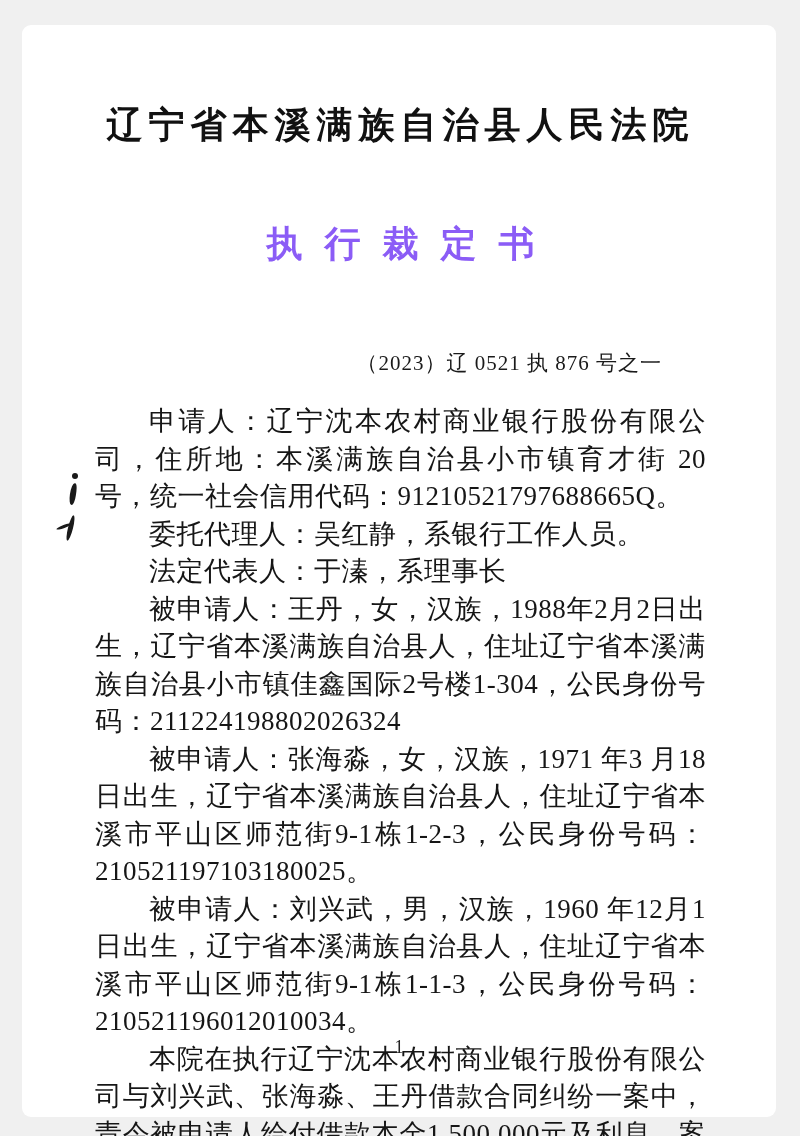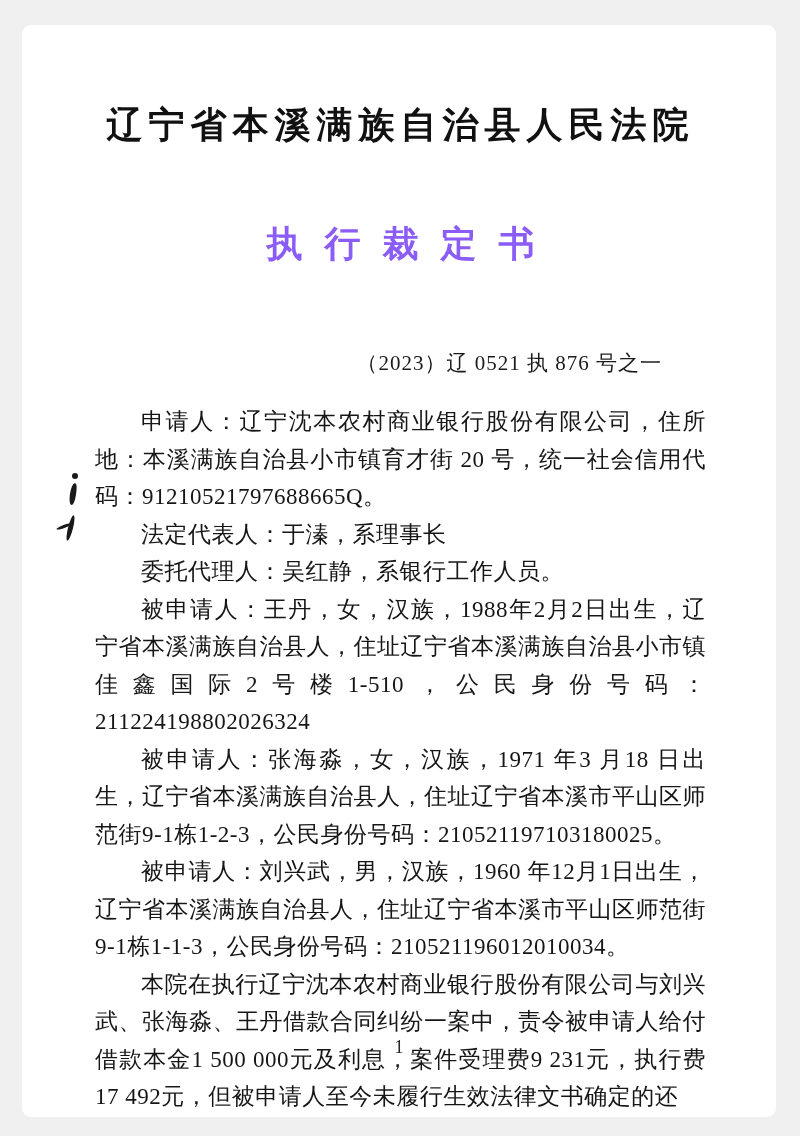--- a/index.html
+++ b/index.html
@@ -54,21 +54,21 @@
     text-align: right;
     font-size: 21px;
     letter-spacing: 1px;
     color: #1a1a1a;
   }
   .body-text {
     margin-top: 26px;
   }
   .body-text p {
     margin: 0;
-    font-size: 23px;
+    font-size: 27px;
     line-height: 37.5px;
     text-indent: 2em;
     text-align: justify;
     text-justify: inter-ideograph;
     letter-spacing: 0.5px;
     color: #161616;
   }
   .page-number {
     position: absolute;
     left: 0;
@@ -141,23 +141,23 @@
 
     <div class="content">
       <h1 class="court-name">辽宁省本溪满族自治县人民法院</h1>
 
       <h2 class="doc-title">执行裁定书</h2>
 
       <div class="case-number">（2023）辽 0521 执 876 号之一</div>
 
       <div class="body-text">
         <p>申请人：辽宁沈本农村商业银行股份有限公司，住所地：本溪满族自治县小市镇育才街 20 号，统一社会信用代码：91210521797688665Q。</p>
+        <p>委托代理人：吴红静，系银行工作人员。</p>
         <p>法定代表人：于溱，系理事长</p>
-        <p>委托代理人：吴红静，系银行工作人员。</p>
-        <p>被申请人：王丹，女，汉族，1988年2月2日出生，辽宁省本溪满族自治县人，住址辽宁省本溪满族自治县小市镇佳鑫国际2号楼1-510，公民身份号码：211224198802026324</p>
+        <p>被申请人：王丹，女，汉族，1988年2月2日出生，辽宁省本溪满族自治县人，住址辽宁省本溪满族自治县小市镇佳鑫国际2号楼1-304，公民身份号码：211224198802026324</p>
         <p>被申请人：张海淼，女，汉族，1971 年3 月18 日出生，辽宁省本溪满族自治县人，住址辽宁省本溪市平山区师范街9-1栋1-2-3，公民身份号码：210521197103180025。</p>
         <p>被申请人：刘兴武，男，汉族，1960 年12月1日出生，辽宁省本溪满族自治县人，住址辽宁省本溪市平山区师范街9-1栋1-1-3，公民身份号码：210521196012010034。</p>
         <p>本院在执行辽宁沈本农村商业银行股份有限公司与刘兴武、张海淼、王丹借款合同纠纷一案中，责令被申请人给付借款本金1 500 000元及利息，案件受理费9 231元，执行费17 492元，但被申请人至今未履行生效法律文书确定的还</p>
       </div>
     </div>
 
     <div class="page-number">1</div>
   </div>
 </div>
 

